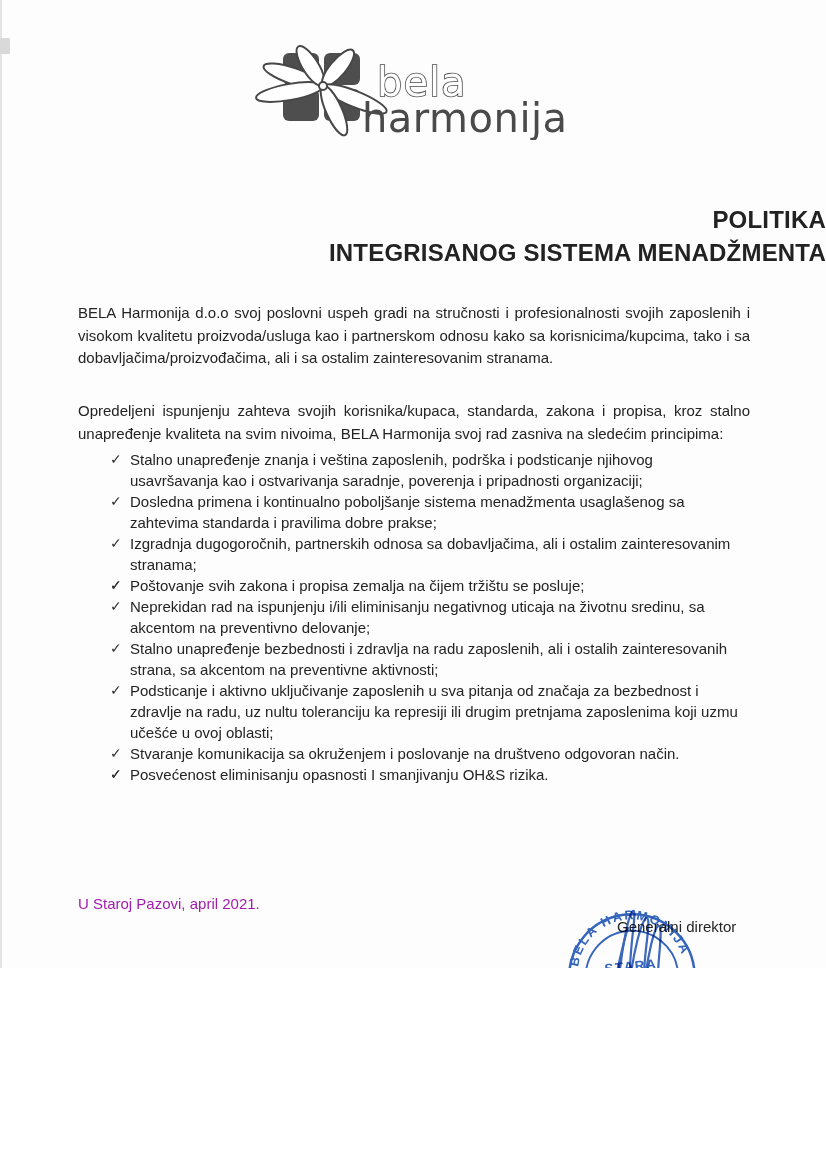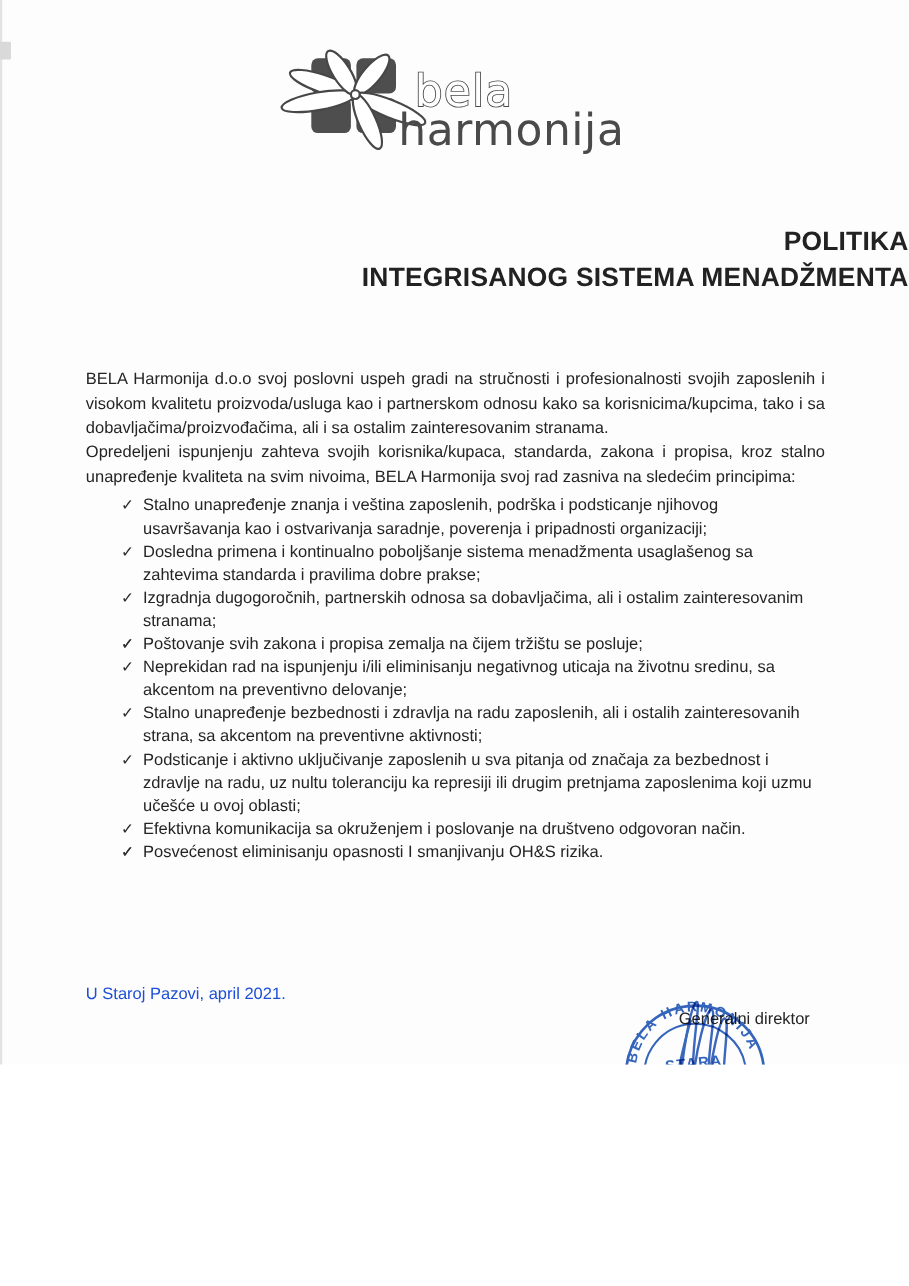--- a/index.html
+++ b/index.html
@@ -15,27 +15,27 @@
   .scan-edge-left{position:absolute;left:0;top:0;width:2px;height:1169px;background:#e3e3e3;}
   .scan-mark-topleft{position:absolute;left:0;top:38px;width:10px;height:16px;background:#d9d9d9;border-radius:1px;}
   .scan-smudge-bottomleft{position:absolute;left:0;top:1122px;width:8px;height:47px;background:#dedede;}
   .logo-wrap{position:absolute;left:250px;top:40px;width:330px;height:100px;}
   .doc-title{
     position:absolute;left:0;top:203px;width:826px;
     text-align:right;font-weight:bold;font-size:24px;line-height:33px;
     color:#222;letter-spacing:.2px;
   }
   .body-text{position:absolute;left:78px;width:672px;font-size:15px;color:#242424;}
-  .para1{top:302px;line-height:22.5px;text-align:justify;margin-top:32px;}
+  .para1{top:302px;line-height:22.5px;text-align:justify;}
   .para2{top:388px;line-height:22.5px;text-align:justify;margin-top:12px;}
   .principles{position:absolute;left:110px;top:449px;width:632px;font-size:15px;color:#242424;}
   .principles ul{list-style:none;margin:0;padding:0;}
   .principles li{position:relative;padding-left:20px;line-height:21px;text-align:left;}
   .check{position:absolute;left:0;top:0;color:#2e2e2e;font-size:14px;}
-  .date-line{position:absolute;left:78px;top:895px;font-size:15px;color:#1d4ed8;}
+  .date-line{position:absolute;left:78px;top:895px;font-size:15px;color:#a21caf;}
   .sig-role{position:absolute;left:617px;top:918px;font-size:15px;color:#242424;z-index:2;}
   .sig-name{position:absolute;left:632px;top:1002px;font-size:15px;color:#242424;z-index:2;}
   .sig-line{position:absolute;left:578px;top:996px;width:166px;border-top:2px solid #3a3a3a;z-index:1;}
   .stamp-svg{position:absolute;left:560px;top:905px;z-index:3;mix-blend-mode:multiply;}
   .sig-svg{position:absolute;left:556px;top:898px;z-index:4;mix-blend-mode:multiply;}
   .logo-bela{fill:#ffffff;stroke:#4a4a4a;stroke-width:1.6px;font-family:"DejaVu Sans",sans-serif;font-size:40px;letter-spacing:1px;paint-order:stroke;}
   .logo-harm{fill:#4a4a4a;font-family:"DejaVu Sans",sans-serif;font-size:40px;letter-spacing:0.5px;}
   .stamp-text{font-family:"Liberation Sans",sans-serif;font-weight:bold;}
 </style>
 </head>
@@ -80,21 +80,21 @@
   <div class="principles">
     <ul>
       <li><span class="check">✓</span><span>Stalno unapređenje znanja i veština  zaposlenih, podrška i podsticanje njihovog usavršavanja kao i ostvarivanja saradnje, poverenja i pripadnosti  organizaciji;</span></li>
       <li><span class="check">✓</span><span>Dosledna primena i kontinualno poboljšanje sistema menadžmenta usaglašenog sa zahtevima standarda i pravilima dobre prakse;</span></li>
       <li><span class="check">✓</span><span>Izgradnja dugogoročnih, partnerskih odnosa sa dobavljačima, ali i ostalim zainteresovanim stranama;</span></li>
       <li><span class="check">✓</span></li>
       <li><span class="check">✓</span><span>Poštovanje svih zakona i propisa zemalja na čijem tržištu se posluje;</span></li>
       <li><span class="check">✓</span><span>Neprekidan rad na ispunjenju i/ili eliminisanju negativnog uticaja na životnu sredinu, sa akcentom na preventivno delovanje;</span></li>
       <li><span class="check">✓</span><span>Stalno unapređenje bezbednosti i zdravlja na radu zaposlenih, ali i ostalih zainteresovanih strana, sa akcentom na preventivne aktivnosti;</span></li>
       <li><span class="check">✓</span><span>Podsticanje i aktivno uključivanje zaposlenih u sva pitanja od značaja za bezbednost i zdravlje na radu, uz nultu toleranciju ka represiji ili drugim pretnjama zaposlenima koji uzmu učešće u ovoj oblasti;</span></li>
-      <li><span class="check">✓</span><span>Efektivna komunikacija sa okruženjem i poslovanje na društveno odgovoran način.</span></li>
+      <li><span class="check">✓</span><span>Stvaranje komunikacija sa okruženjem i poslovanje na društveno odgovoran način.</span></li>
       <li><span class="check">✓</span></li>
       <li><span class="check">✓</span><span>Posvećenost eliminisanju opasnosti I smanjivanju OH&amp;S rizika.</span></li>
     </ul>
   </div>
 
   <div class="date-line">U Staroj Pazovi, april 2021.</div>
 
   <div class="sig-role">Generalni direktor</div>
 
   <svg class="stamp-svg" width="144" height="144" viewBox="0 0 140 140">

